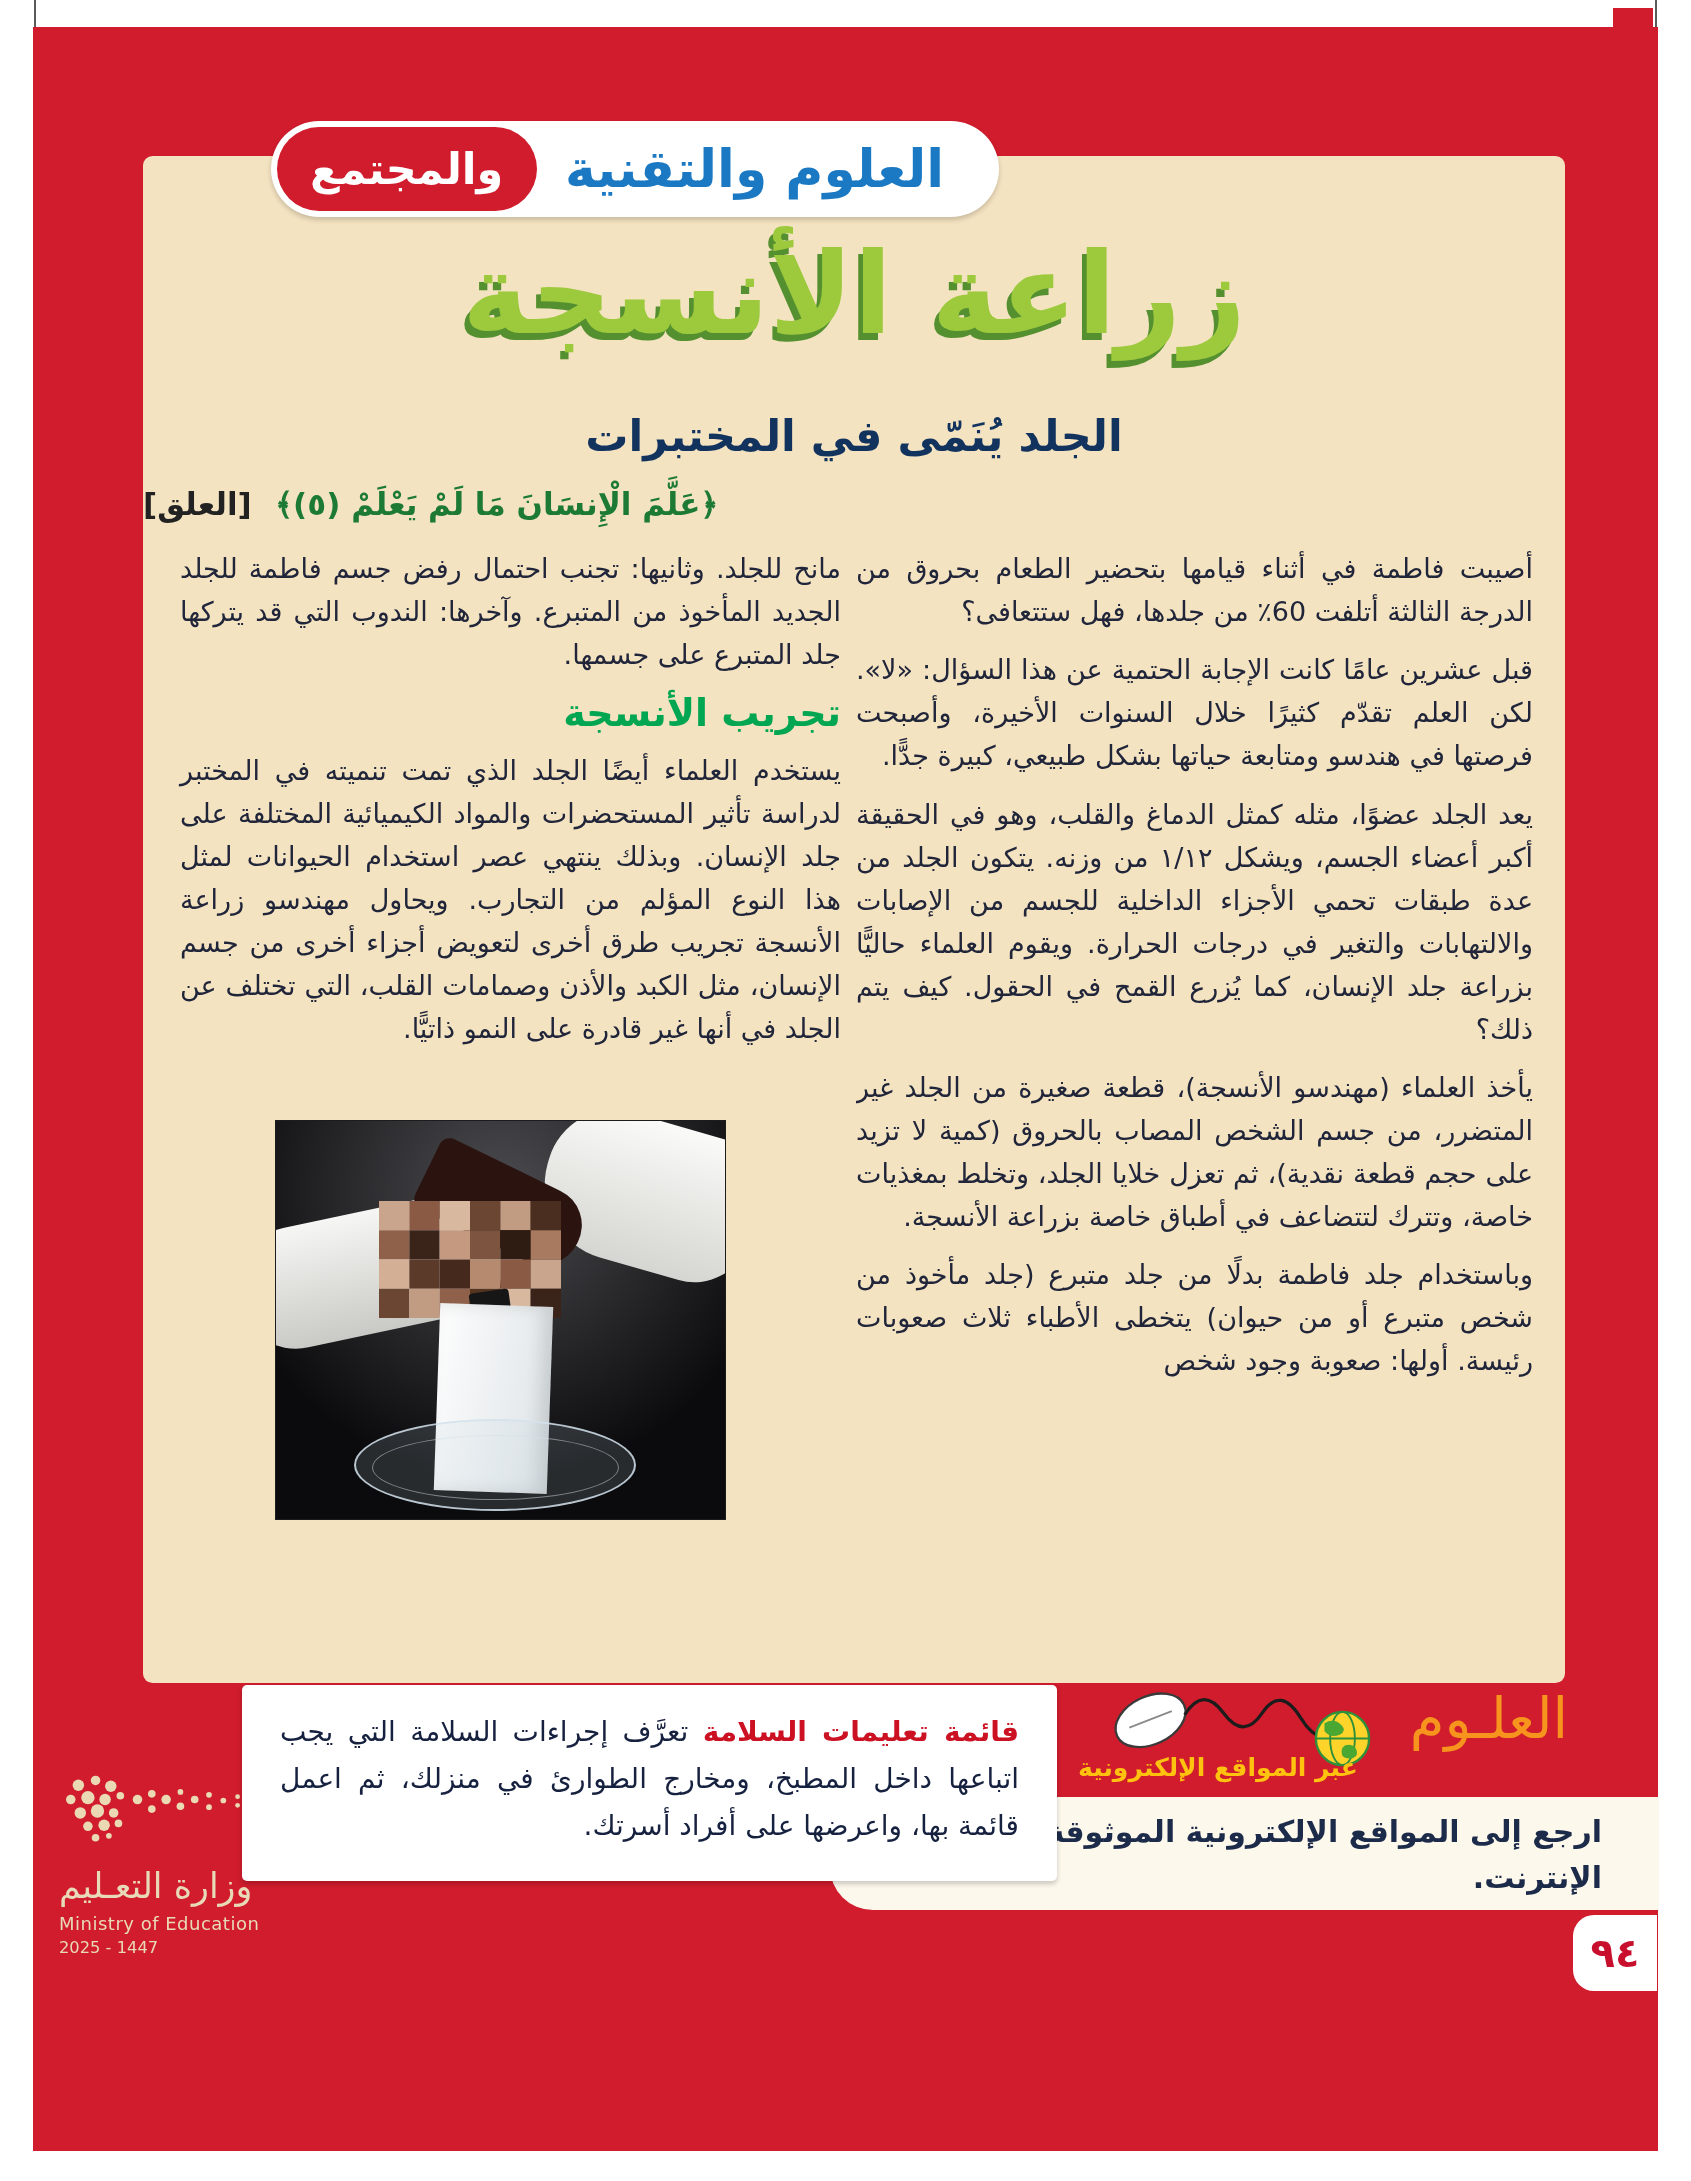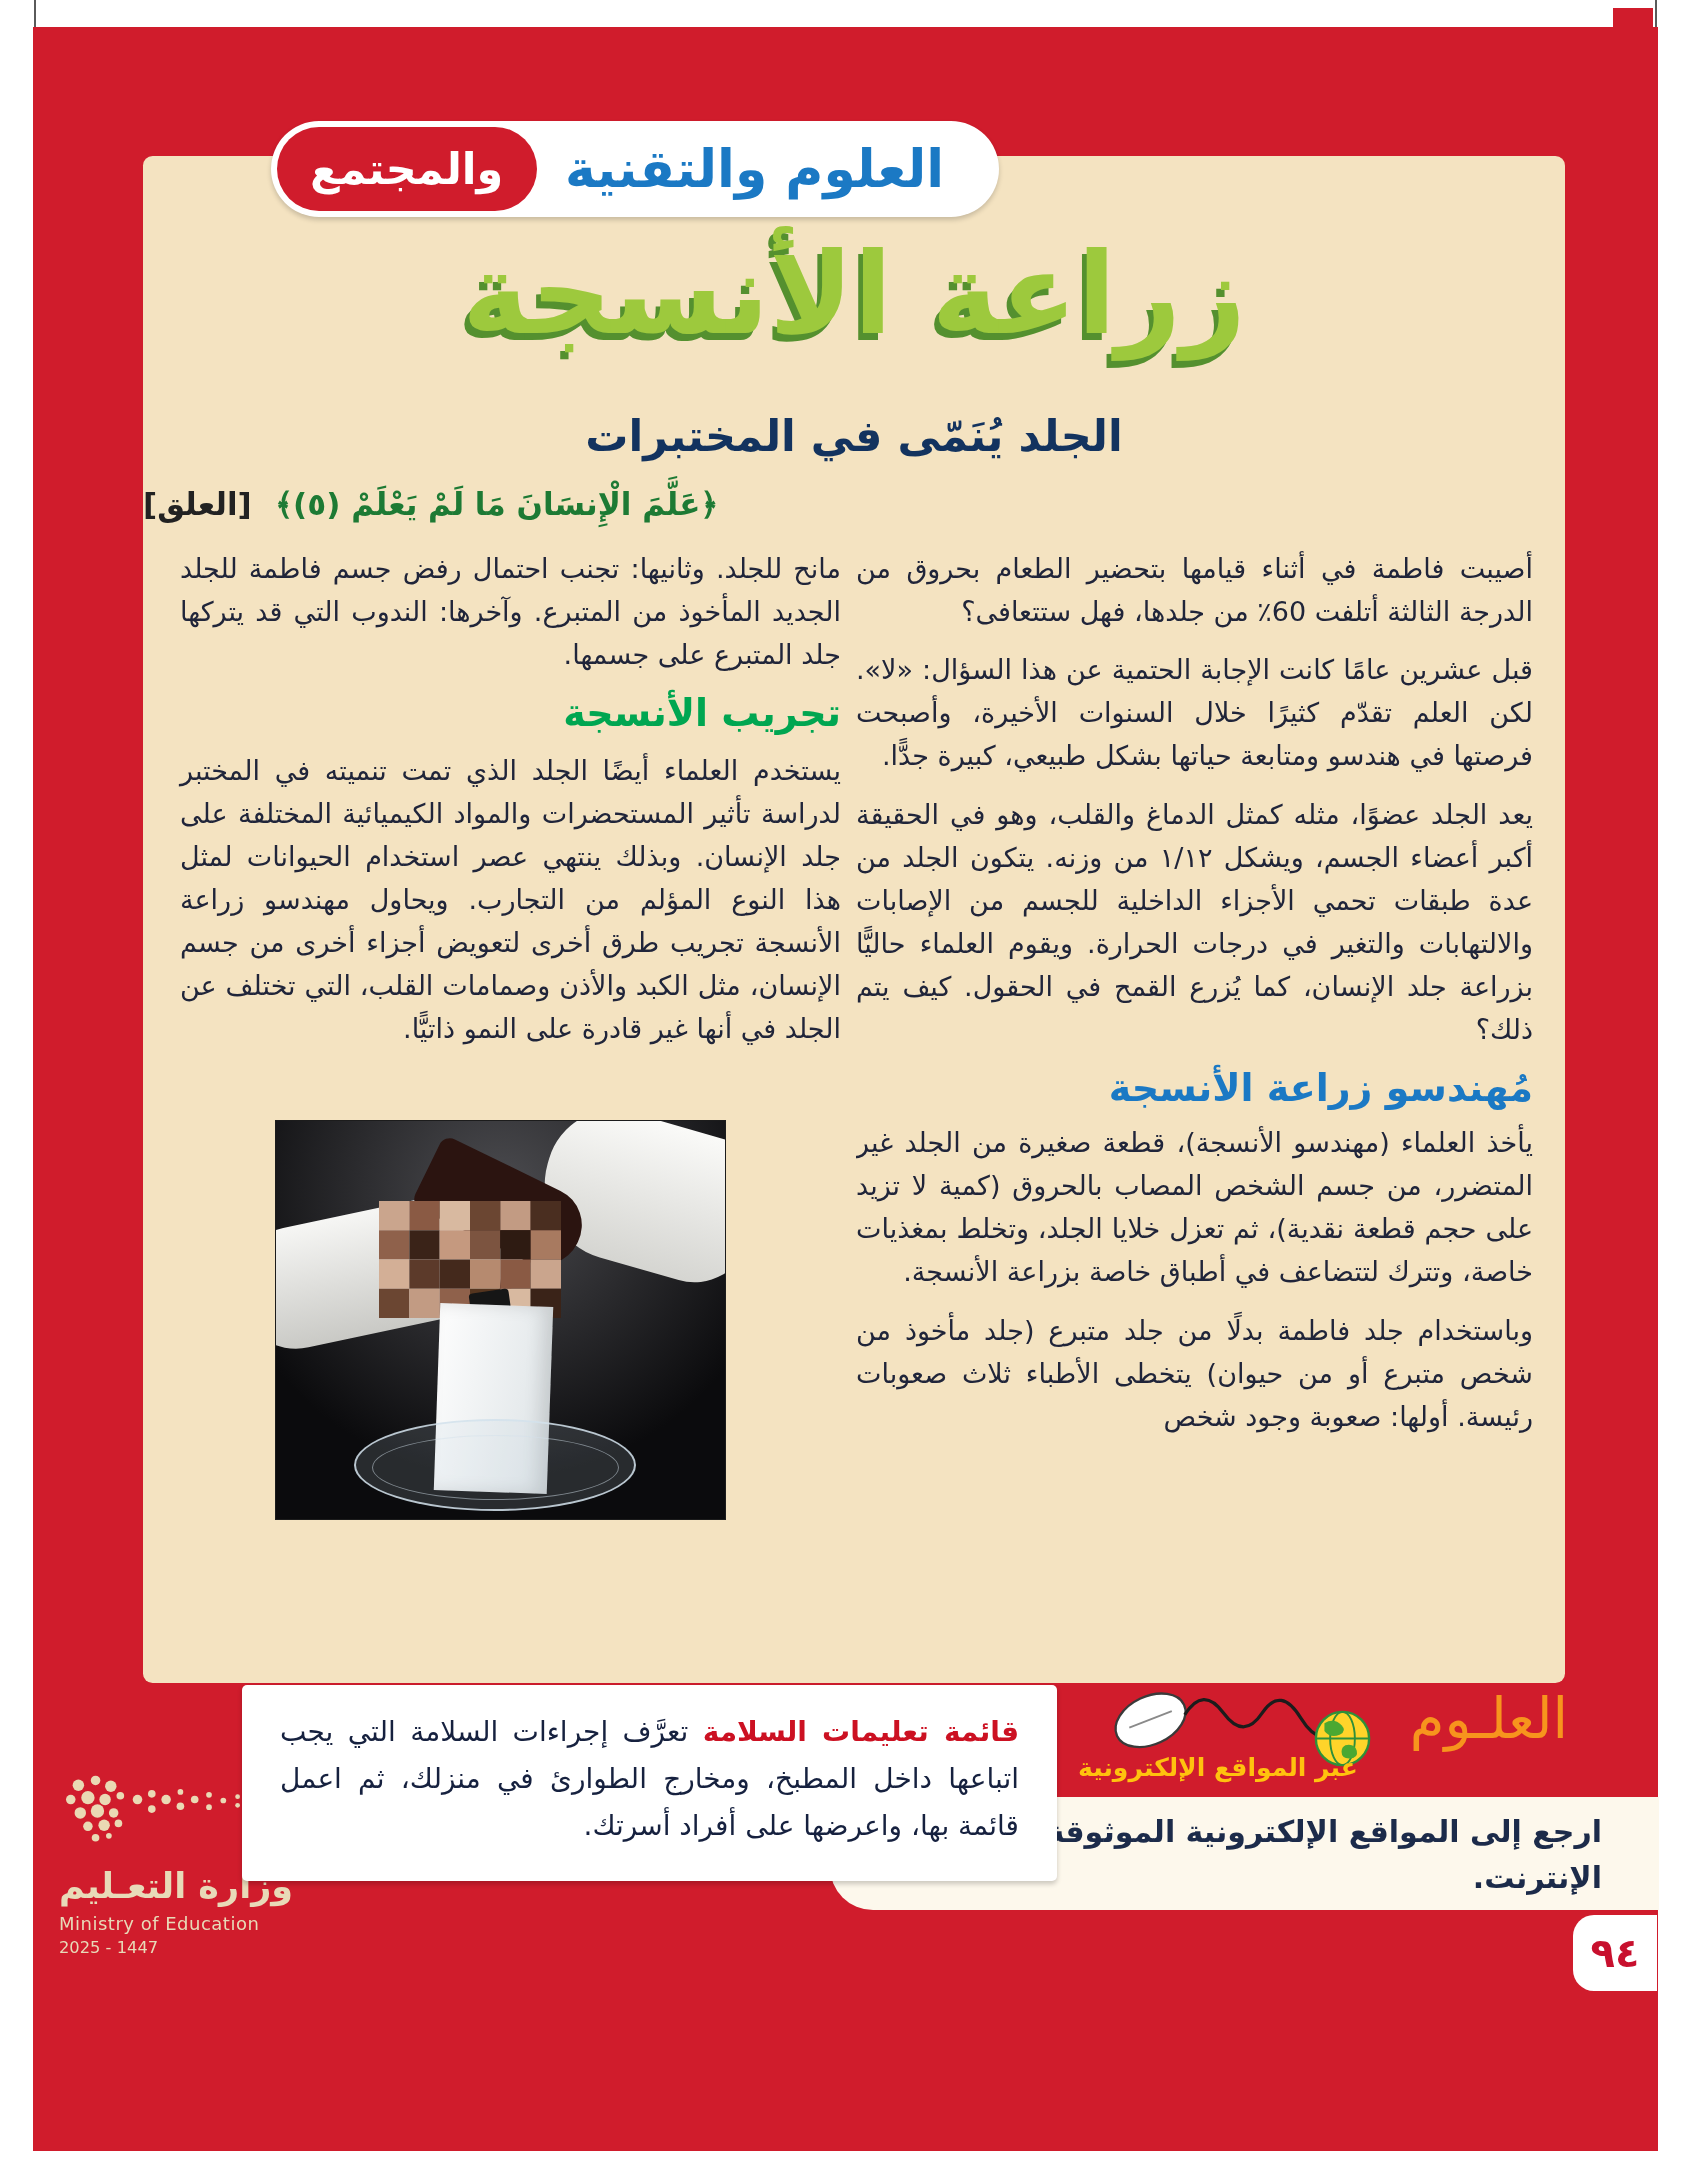--- a/index.html
+++ b/index.html
@@ -61,21 +61,21 @@
 
   
   .net-strip { position:absolute; left:830px; top:1797px; width:829px; height:113px; background:#fdf8ec; border-radius:43px 0 0 43px; z-index:6; }
   .net-note { padding:11.5px 57px 0 48px; direction:rtl; text-align:right; font-size:30px; line-height:46px; color:#1c2b4a; font-weight:bold; }
 
   
   .page-badge { position:absolute; left:1573px; top:1915px; width:84px; height:76px; background:#ffffff; border-radius:21px 0 0 21px; display:flex; align-items:center; justify-content:center; color:#c8102e; font-size:40px; font-weight:bold; z-index:6; }
 
   
   .ministry { position:absolute; left:59px; top:1770px; width:268px; color:#e8dab8; z-index:6; }
-  .ministry-name { font-size:35px; font-weight:bold; direction:rtl; text-align:left; margin-top:9.6px; }
+  .ministry-name { font-size:35px; font-weight:normal; direction:rtl; text-align:left; margin-top:9.6px; }
   .ministry-en { font-size:18px; margin-top:7.6px; letter-spacing:0.5px; }
   .ministry-year { font-size:16.3px; margin-top:3.8px; }
 </style>
 </head>
 <body>
 
 <div class="page">
 
   <div class="corner-mark left"></div>
   <div class="corner-mark right"></div>
@@ -93,21 +93,20 @@
   <div class="subtitle">الجلد يُنَمّى في المختبرات</div>
   <div class="verse-line">
     <span class="verse-text">﴿عَلَّمَ الْإِنسَانَ مَا لَمْ يَعْلَمْ (٥)﴾</span>
     <span class="verse-ref">[العلق]</span>
   </div>
 
   <div class="col col-right">
     <p>أصيبت فاطمة في أثناء قيامها بتحضير الطعام بحروق من الدرجة الثالثة أتلفت 60٪ من جلدها، فهل ستتعافى؟</p>
     <p>قبل عشرين عامًا كانت الإجابة الحتمية عن هذا السؤال: «لا». لكن العلم تقدّم كثيرًا خلال السنوات الأخيرة، وأصبحت فرصتها في هندسو ومتابعة حياتها بشكل طبيعي، كبيرة جدًّا.</p>
     <p>يعد الجلد عضوًا، مثله كمثل الدماغ والقلب، وهو في الحقيقة أكبر أعضاء الجسم، ويشكل ١/١٢ من وزنه. يتكون الجلد من عدة طبقات تحمي الأجزاء الداخلية للجسم من الإصابات والالتهابات والتغير في درجات الحرارة. ويقوم العلماء حاليًّا بزراعة جلد الإنسان، كما يُزرع القمح في الحقول. كيف يتم ذلك؟</p>
-    <div class="h-blue">مُهندسو زراعة الأنسجة</div>
     <p>يأخذ العلماء (مهندسو الأنسجة)، قطعة صغيرة من الجلد غير المتضرر، من جسم الشخص المصاب بالحروق (كمية لا تزيد على حجم قطعة نقدية)، ثم تعزل خلايا الجلد، وتخلط بمغذيات خاصة، وتترك لتتضاعف في أطباق خاصة بزراعة الأنسجة.</p>
     <p>وباستخدام جلد فاطمة بدلًا من جلد متبرع (جلد مأخوذ من شخص متبرع أو من حيوان) يتخطى الأطباء ثلاث صعوبات رئيسة. أولها: صعوبة وجود شخص</p>
   </div>
 
   <div class="col col-left">
     <p>مانح للجلد. وثانيها: تجنب احتمال رفض جسم فاطمة للجلد الجديد المأخوذ من المتبرع. وآخرها: الندوب التي قد يتركها جلد المتبرع على جسمها.</p>
     <div class="h-green">تجريب الأنسجة</div>
     <p>يستخدم العلماء أيضًا الجلد الذي تمت تنميته في المختبر لدراسة تأثير المستحضرات والمواد الكيميائية المختلفة على جلد الإنسان. وبذلك ينتهي عصر استخدام الحيوانات لمثل هذا النوع المؤلم من التجارب. ويحاول مهندسو زراعة الأنسجة تجريب طرق أخرى لتعويض أجزاء أخرى من جسم الإنسان، مثل الكبد والأذن وصمامات القلب، التي تختلف عن الجلد في أنها غير قادرة على النمو ذاتيًّا.</p>
   </div>
 

